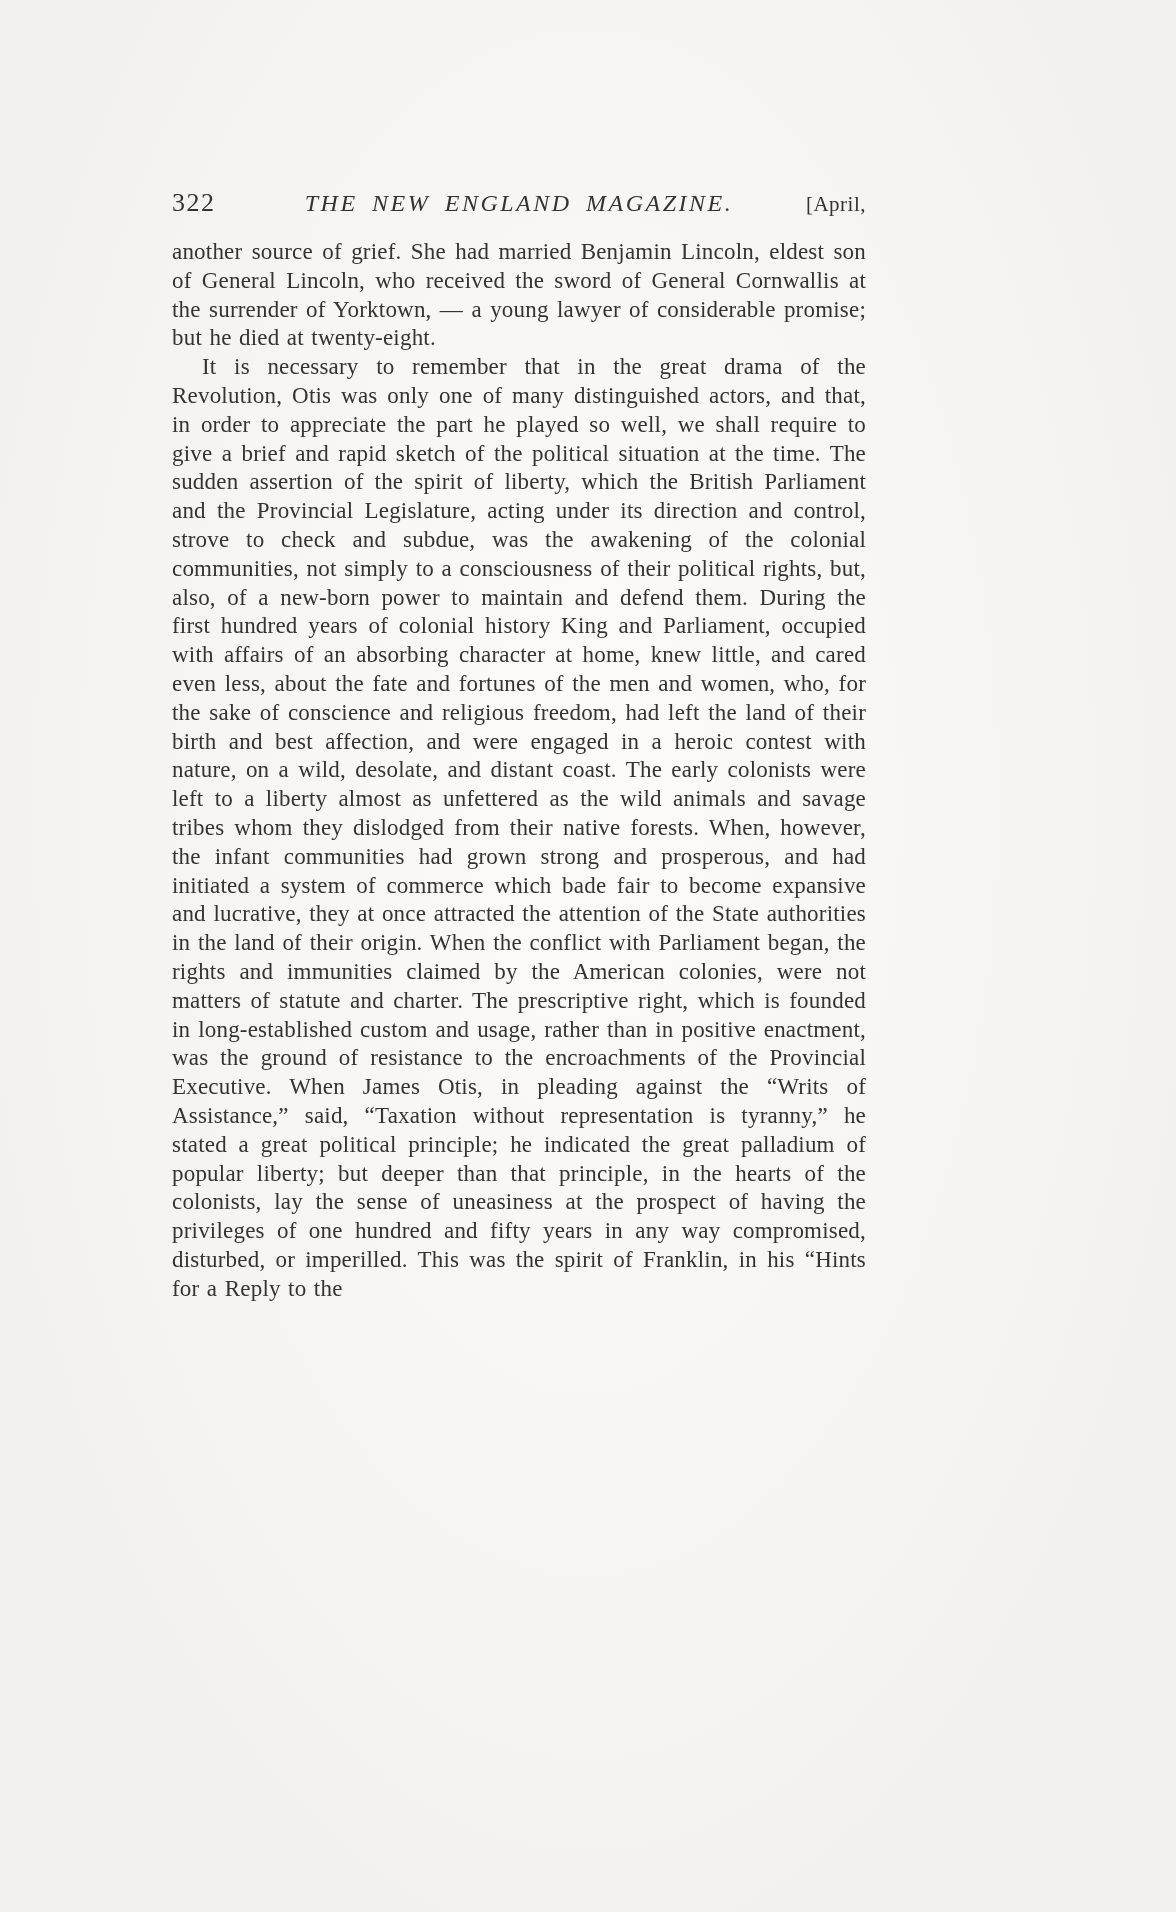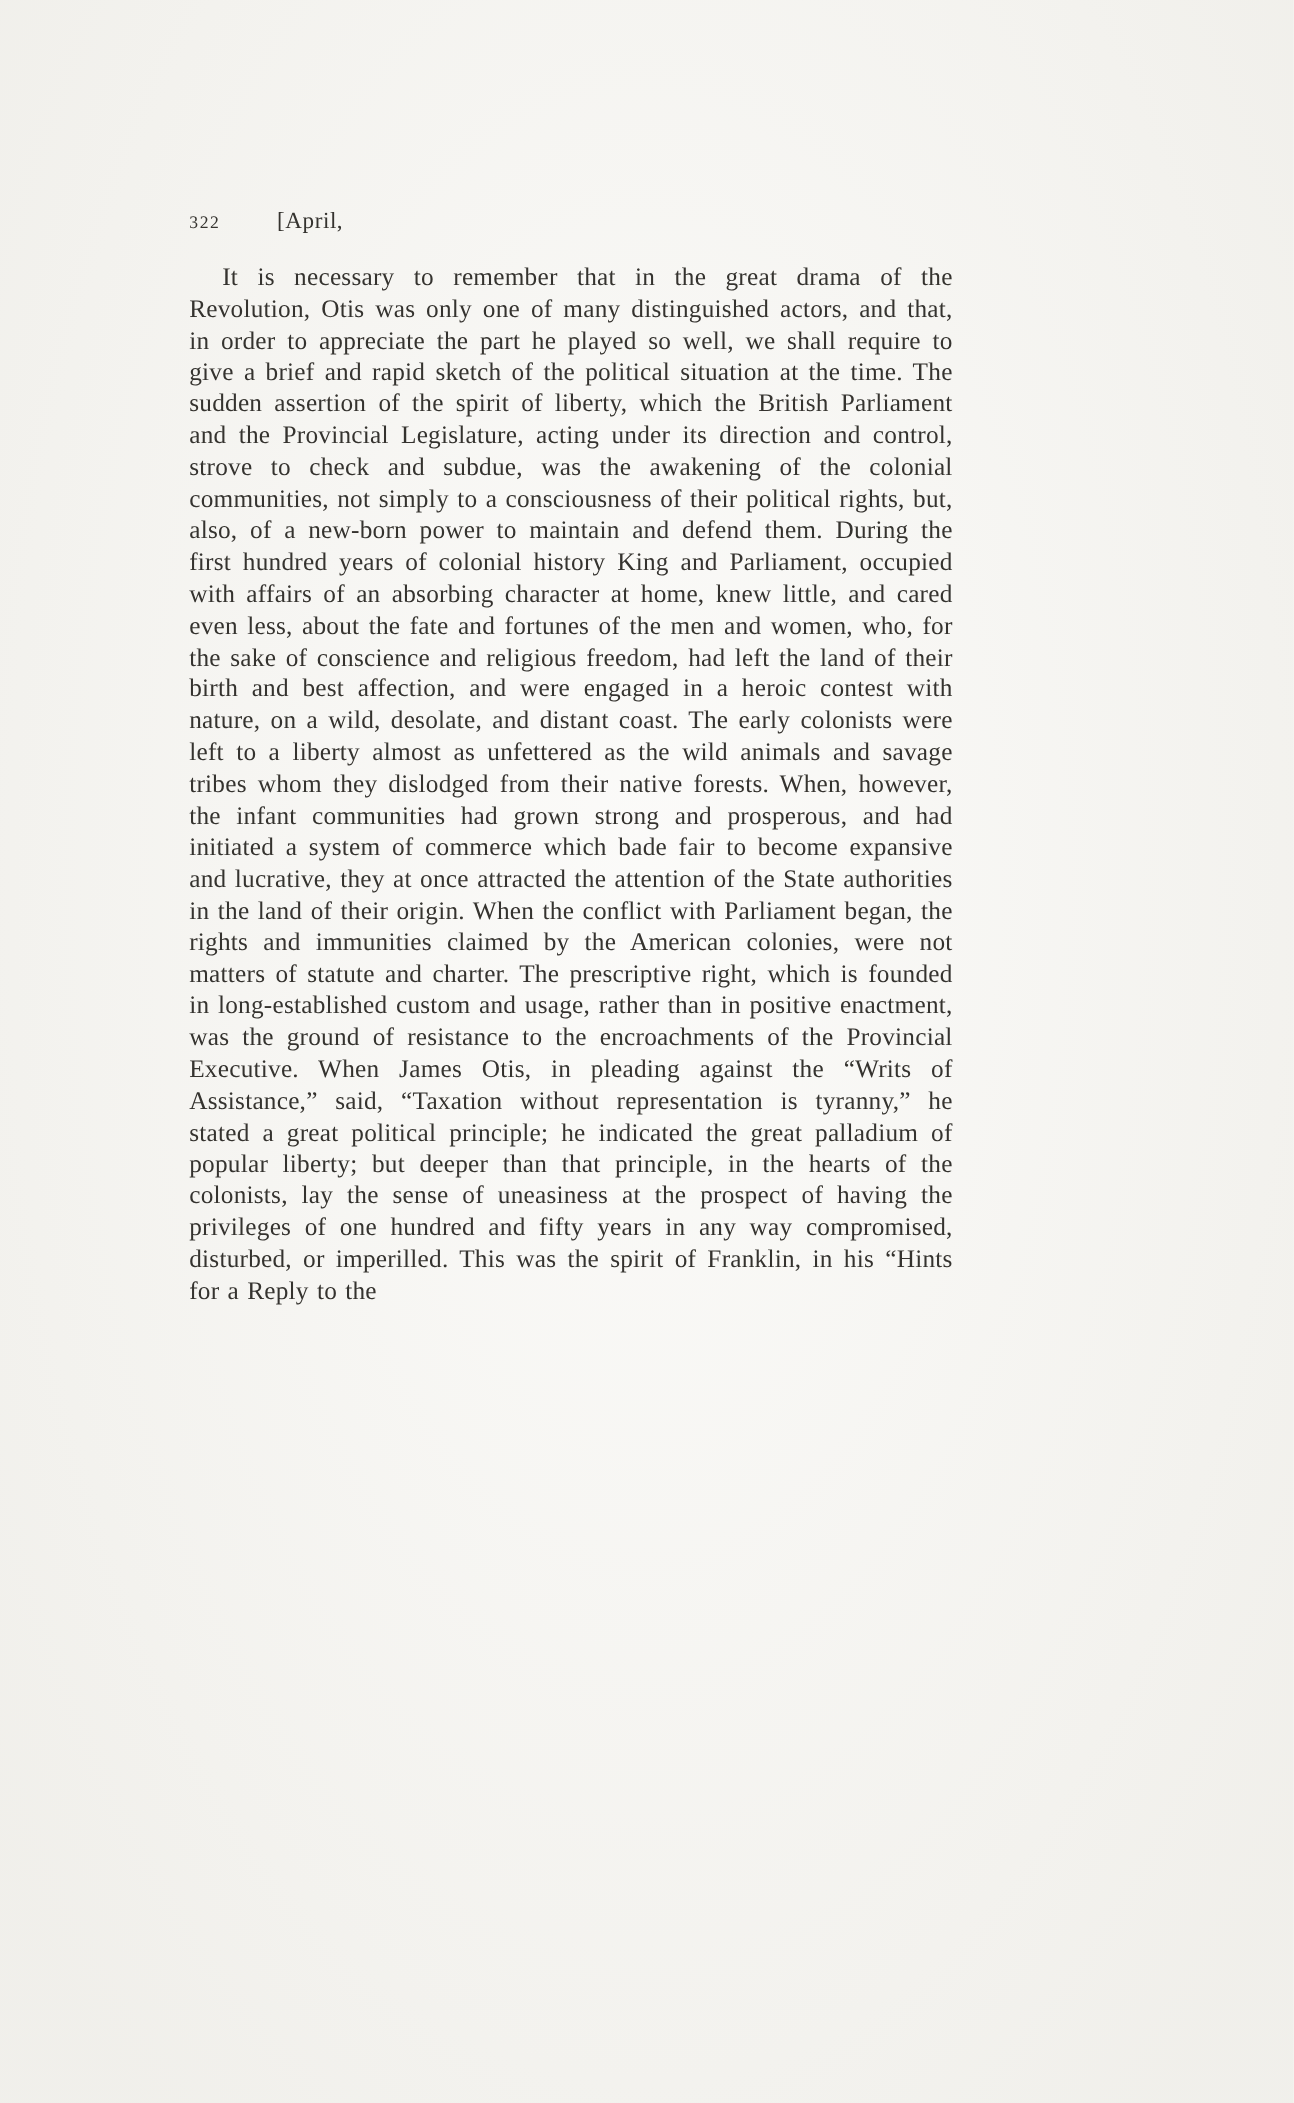--- a/index.html
+++ b/index.html
@@ -24,21 +24,21 @@
   }
   .header {
     position: absolute;
     top: 188px;
     left: 172px;
     width: 694px;
     display: flex;
     align-items: baseline;
   }
   .page-number {
-    font-size: 16px;
+    font-size: 26px;
     letter-spacing: 1.5px;
     min-width: 70px;
   }
   .journal-title {
     flex: 1;
     text-align: center;
     font-style: italic;
     font-size: 24px;
     letter-spacing: 2.5px;
     word-spacing: 6px;
@@ -68,20 +68,22 @@
     text-indent: 30px;
   }
 </style>
 </head>
 <body>
 
 <div class="page">
 
   <div class="header">
     <span class="page-number">322</span>
+    <span class="journal-title">THE NEW ENGLAND MAGAZINE.</span>
     <span class="issue">[April,</span>
   </div>
 
   <div class="body-text">
+    <p class="para">another source of grief. She had married Benjamin Lincoln, eldest son of General Lincoln, who received the sword of General Cornwallis at the surrender of Yorktown, — a young lawyer of considerable promise; but he died at twenty-eight.</p>
     <p class="para indent">It is necessary to remember that in the great drama of the Revolution, Otis was only one of many distinguished actors, and that, in order to appreciate the part he played so well, we shall require to give a brief and rapid sketch of the political situation at the time. The sudden assertion of the spirit of liberty, which the British Parliament and the Provincial Legislature, acting under its direction and control, strove to check and subdue, was the awakening of the colonial communities, not simply to a consciousness of their political rights, but, also, of a new-born power to maintain and defend them. During the first hundred years of colonial history King and Parliament, occupied with affairs of an absorbing character at home, knew little, and cared even less, about the fate and fortunes of the men and women, who, for the sake of conscience and religious freedom, had left the land of their birth and best affection, and were engaged in a heroic contest with nature, on a wild, desolate, and distant coast. The early colonists were left to a liberty almost as unfettered as the wild animals and savage tribes whom they dislodged from their native forests. When, however, the infant communities had grown strong and prosperous, and had initiated a system of commerce which bade fair to become expansive and lucrative, they at once attracted the attention of the State authorities in the land of their origin. When the conflict with Parliament began, the rights and immunities claimed by the American colonies, were not matters of statute and charter. The prescriptive right, which is founded in long-established custom and usage, rather than in positive enactment, was the ground of resistance to the encroachments of the Provincial Executive. When James Otis, in pleading against the “Writs of Assistance,” said, “Taxation without representation is tyranny,” he stated a great political principle; he indicated the great palladium of popular liberty; but deeper than that principle, in the hearts of the colonists, lay the sense of uneasiness at the prospect of having the privileges of one hundred and fifty years in any way compromised, disturbed, or imperilled. This was the spirit of Franklin, in his “Hints for a Reply to the</p>
   </div>
 
 </div>
 
 </body></html>

